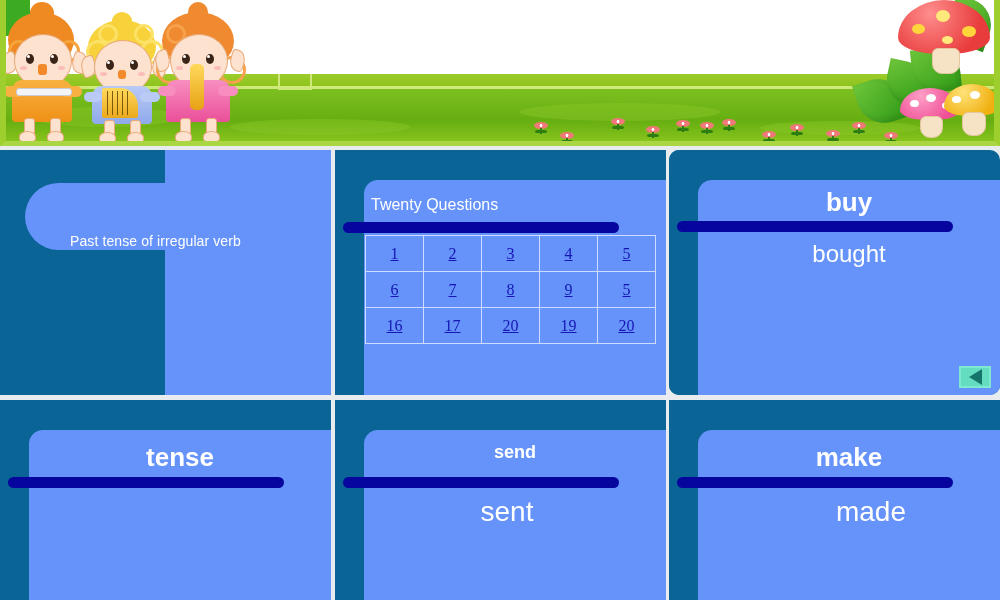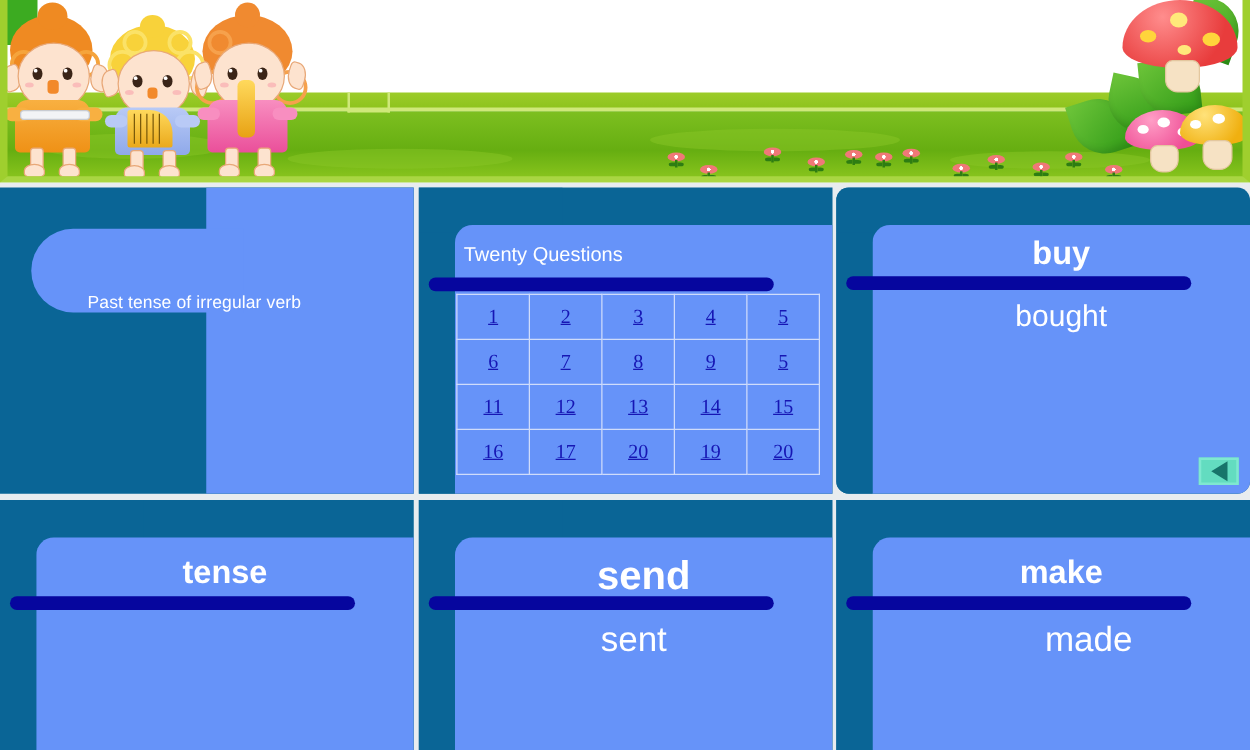--- a/index.html
+++ b/index.html
@@ -320,27 +320,20 @@
             <td><a href="#">5</a></td>
           </tr>
           <tr>
             <td><a href="#">6</a></td>
             <td><a href="#">7</a></td>
             <td><a href="#">8</a></td>
             <td><a href="#">9</a></td>
             <td><a href="#">5</a></td>
           </tr>
           <tr>
-            <td><a href="#">11</a></td>
-            <td><a href="#">12</a></td>
-            <td><a href="#">13</a></td>
-            <td><a href="#">14</a></td>
-            <td><a href="#">15</a></td>
-          </tr>
-          <tr>
             <td><a href="#">16</a></td>
             <td><a href="#">17</a></td>
             <td><a href="#">20</a></td>
             <td><a href="#">19</a></td>
             <td><a href="#">20</a></td>
           </tr>
         </tbody>
       </table>
     </div>
 
@@ -361,21 +354,21 @@
       <div class="slideB-body"></div>
       <div class="slideB-left" style="top:36px;"></div>
       <div class="vb-title" style="left:29px;right:0;top:42px;font-size:26px;">tense</div>
       <div class="bar" style="left:8px;top:77px;width:276px;"></div>
     </div>
 
     <div class="panel p5">
       <div class="slideB-head"></div>
       <div class="slideB-body"></div>
       <div class="slideB-left" style="top:36px;"></div>
-      <div class="vb-title" style="left:29px;right:0;top:42px;font-size:32px;">send</div>
+      <div class="vb-title" style="left:29px;right:0;top:42px;font-size:18px;">send</div>
       <div class="bar" style="left:8px;top:77px;width:276px;"></div>
       <div class="vb-answer" style="left:29px;right:16px;top:96px;font-size:28px;">sent</div>
     </div>
 
     <div class="panel p6">
       <div class="slideB-head"></div>
       <div class="slideB-body"></div>
       <div class="slideB-left" style="top:36px;"></div>
       <div class="vb-title" style="left:29px;right:0;top:42px;font-size:26px;">make</div>
       <div class="bar" style="left:8px;top:77px;width:276px;"></div>

